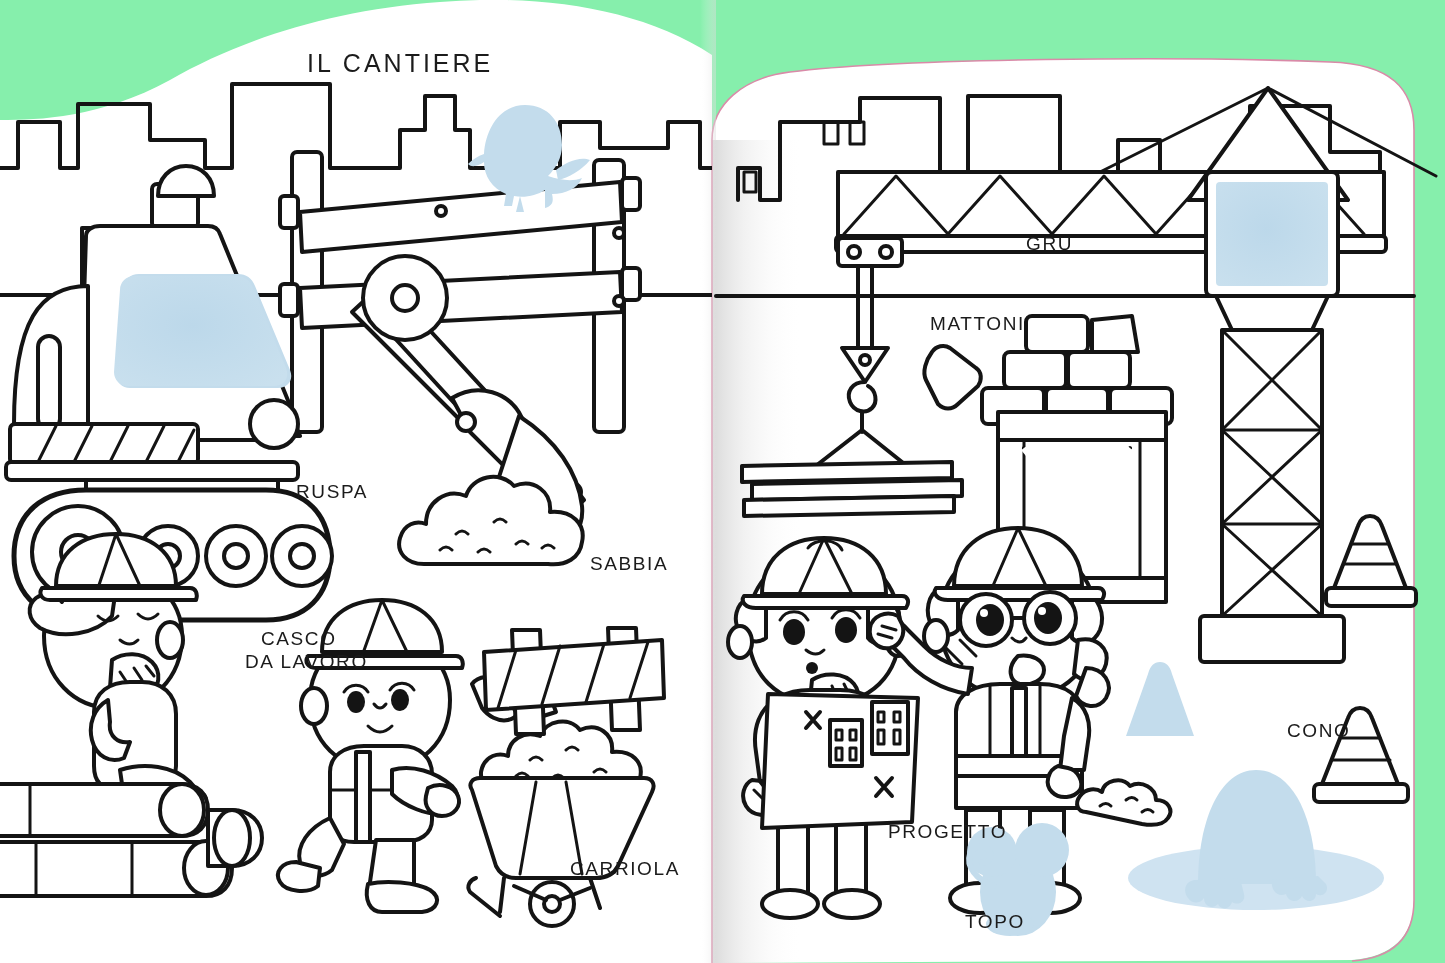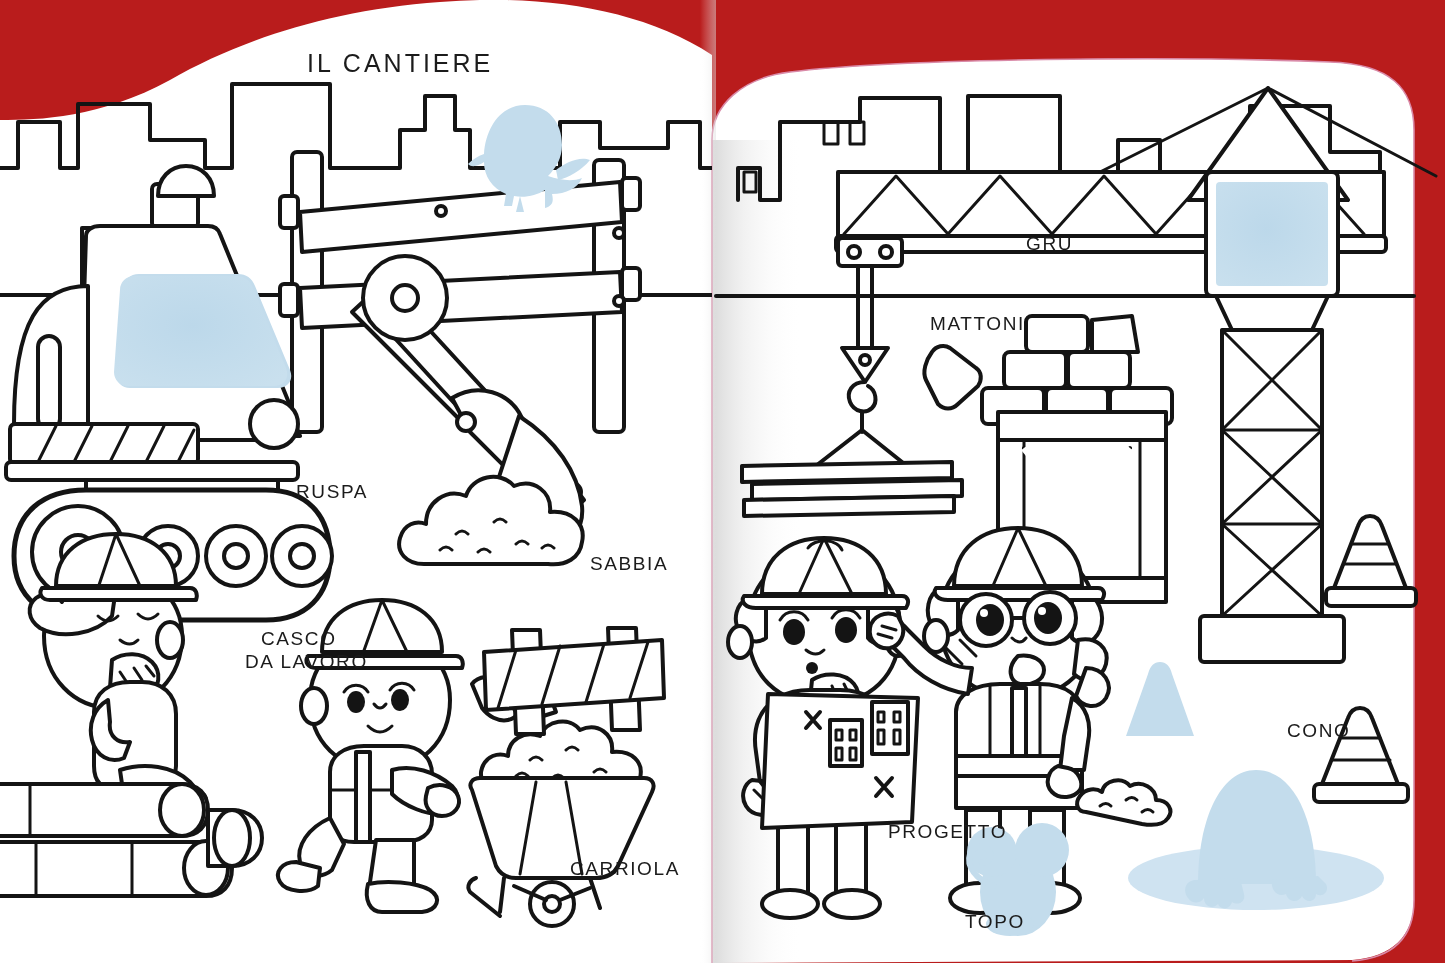--- a/index.html
+++ b/index.html
@@ -1,18 +1,18 @@
 <!DOCTYPE html>
 <html><head>
 <meta charset="utf-8">
 <style>
   html,body{margin:0;padding:0;background:#ffffff;}
   body{width:1445px;height:963px;overflow:hidden;
        font-family:"Liberation Sans", sans-serif;}
-  #stage{position:relative;width:1445px;height:963px;background:#b91c1c;}
+  #stage{position:relative;width:1445px;height:963px;background:#86efac;}
   svg{display:block;}
   .ln{fill:none;stroke:#141414;stroke-width:4;stroke-linecap:round;stroke-linejoin:round;}
   .ln-thin{fill:none;stroke:#141414;stroke-width:3;stroke-linecap:round;stroke-linejoin:round;}
   .ln-w{fill:#fff;stroke:#141414;stroke-width:4;stroke-linecap:round;stroke-linejoin:round;}
   .ln-w5{fill:#fff;stroke:#141414;stroke-width:5;stroke-linecap:round;stroke-linejoin:round;}
   .blk{fill:#141414;stroke:none;}
   .blue{fill:#c3dcec;stroke:none;}
   .blue-soft{fill:#cfe3f1;stroke:none;}
   .lbl{font-family:"Liberation Sans", sans-serif;
        font-size:19px;letter-spacing:1.6px;fill:#1b1b1b;

